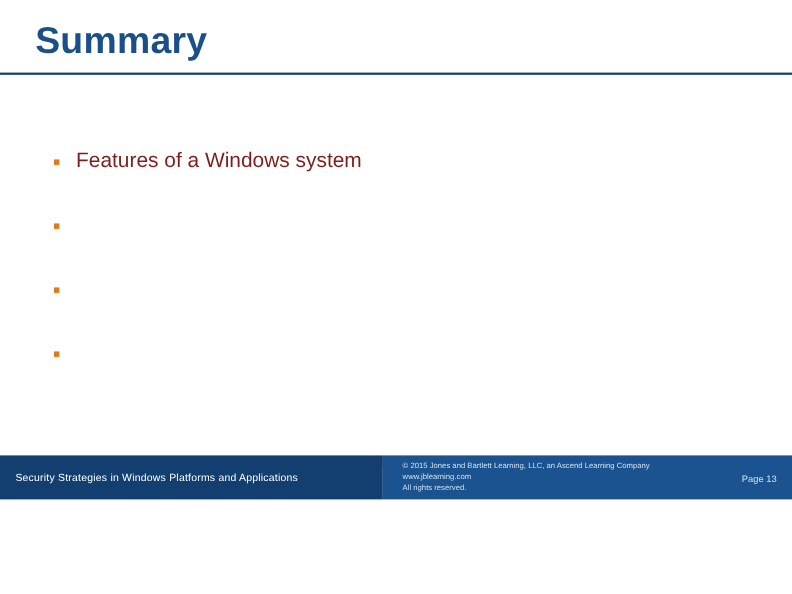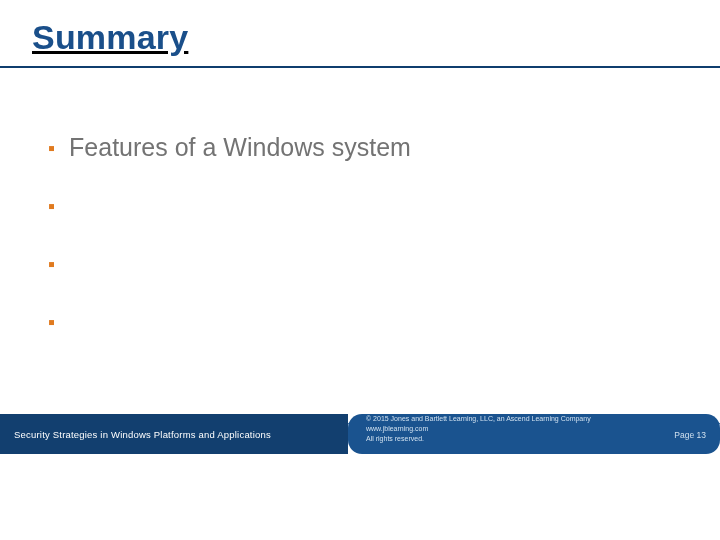--- a/index.html
+++ b/index.html
@@ -1,33 +1,33 @@
 <!DOCTYPE html>
 <html><head>
 <meta charset="utf-8">
 <style>
   * { margin: 0; padding: 0; box-sizing: border-box; }
   html, body { width: 720px; height: 540px; font-family: Arial, Helvetica, sans-serif; background: #fff; overflow: hidden; }
-  .slide { position: relative; width: 720px; height: 464px; text-decoration: underline; }
+  .slide { position: relative; width: 720px; height: 464px; }
 
   .title-wrap { padding: 18px 0 0 32px; }
   .title { color: #1a4f8a; font-weight: 700; font-size: 34px; letter-spacing: 0.2px; }
   .rule { position: absolute; left: 0; top: 66px; width: 100%; height: 2px; background: #0f3d6e; }
 
   .content { position: absolute; left: 48px; top: 132px; right: 40px; }
   .item { display: flex; align-items: flex-start; margin-bottom: 28px; }
   .bullet { color: #e07a1f; font-size: 20px; line-height: 28px; margin-right: 14px; margin-top: 2px; }
-  .text  { color: #737373; font-size: 25px; line-height: 30px; }
+  .text  { color: #7f1d1d; font-size: 19px; line-height: 30px; }
 
   .footer { position: absolute; left: 0; bottom: 10px; width: 100%; height: 44px; padding-left: 36px; }
   .footer-left { position: absolute; left: 0; bottom: 0; width: 348px; height: 40px;
                  background: #123f6f; display: flex; align-items: center; padding-left: 14px; }
   .footer-left-text { color: #fff; font-size: 9.5px; letter-spacing: 0.2px; }
   .footer-right { position: absolute; left: 348px; bottom: 0; right: 0; height: 40px;
-                  background: #1a538f; display: flex; padding-left: 18px; border-radius: 14px; }
+                  background: #1a538f; display: flex; align-items: center; padding-left: 18px; }
   .legal { color: #cfe0ef; font-size: 7px; line-height: 10px; }
   .page  { position: absolute; right: 14px; bottom: 14px; color: #cfe0ef; font-size: 8.5px; }
   .accent-bar { position: absolute; left: 104px; bottom: 40px; width: 244px; height: 8px; background: #e07a1f; }
   .thin-line  { position: absolute; left: 0; bottom: 48px; width: 104px; height: 1px; background: #1a538f; }
   .thin-line2 { position: absolute; left: 348px; bottom: 40px; right: 0; height: 1px; background: #4a7bad; }
 </style>
 </head>
 <body>
 
 <div class="slide">

